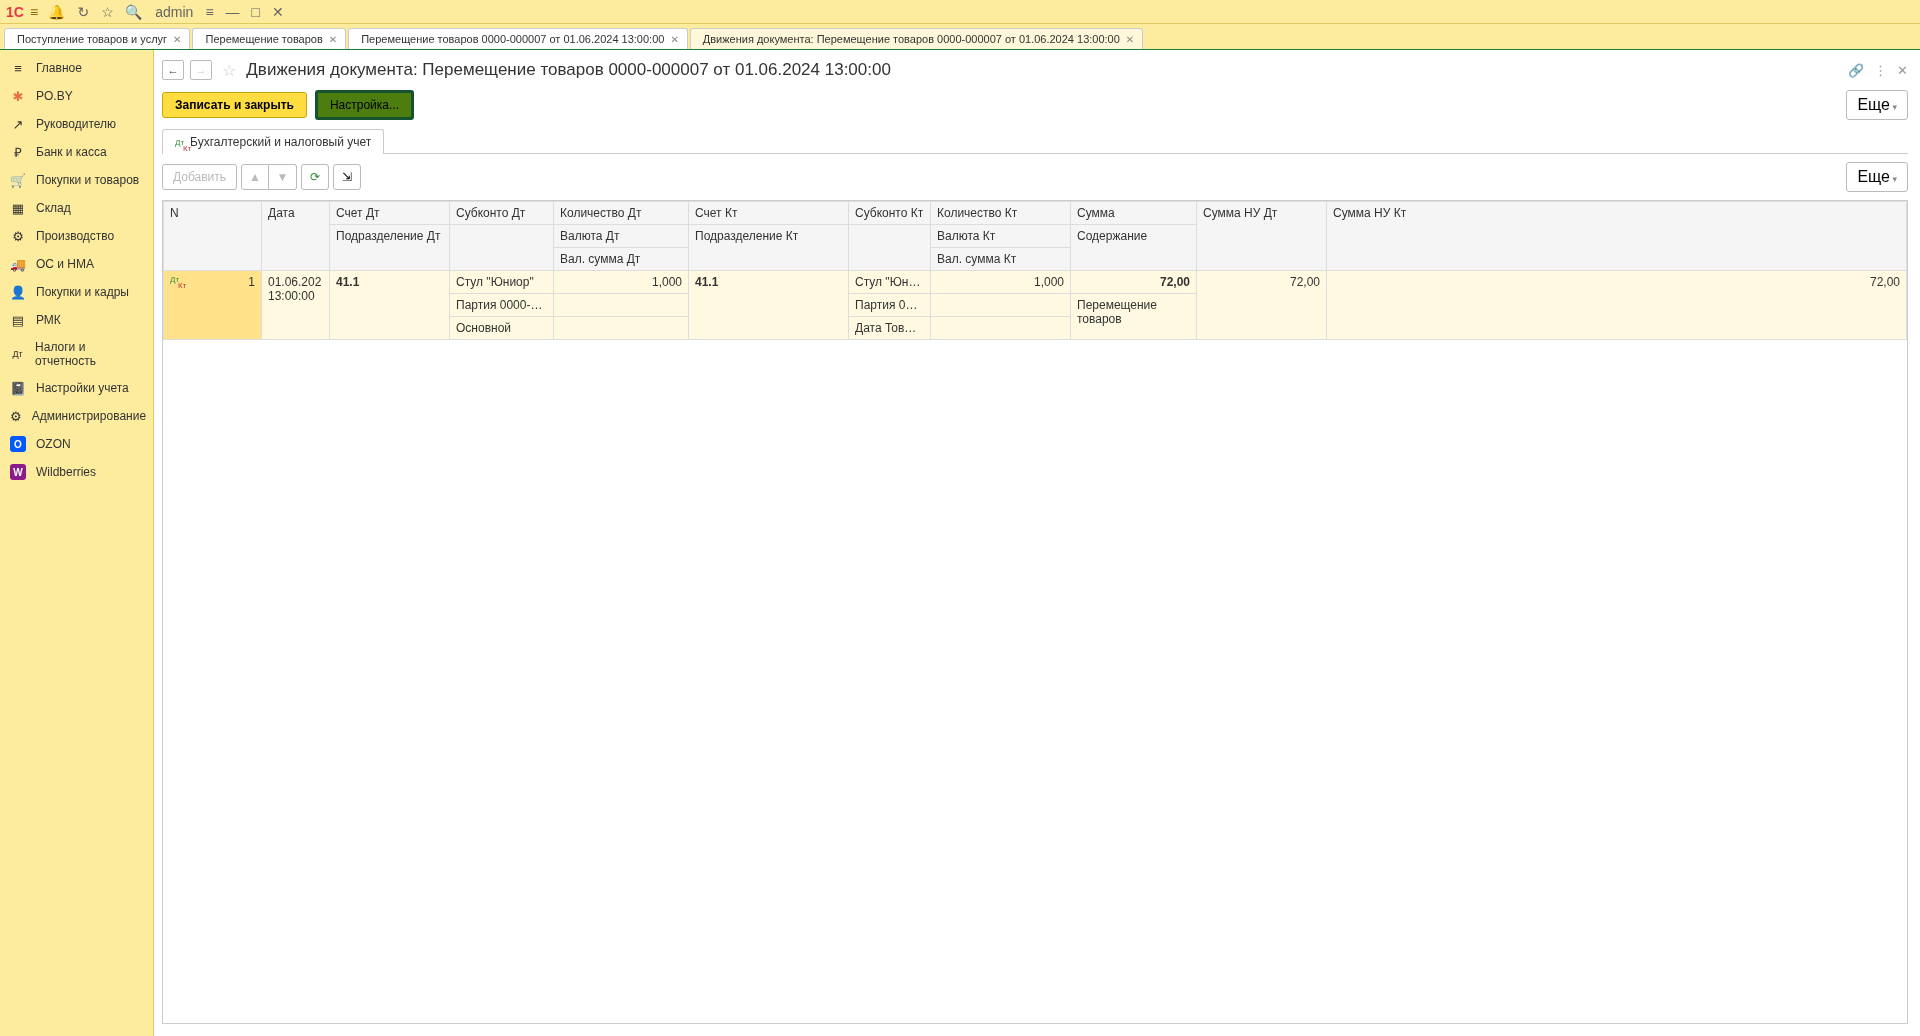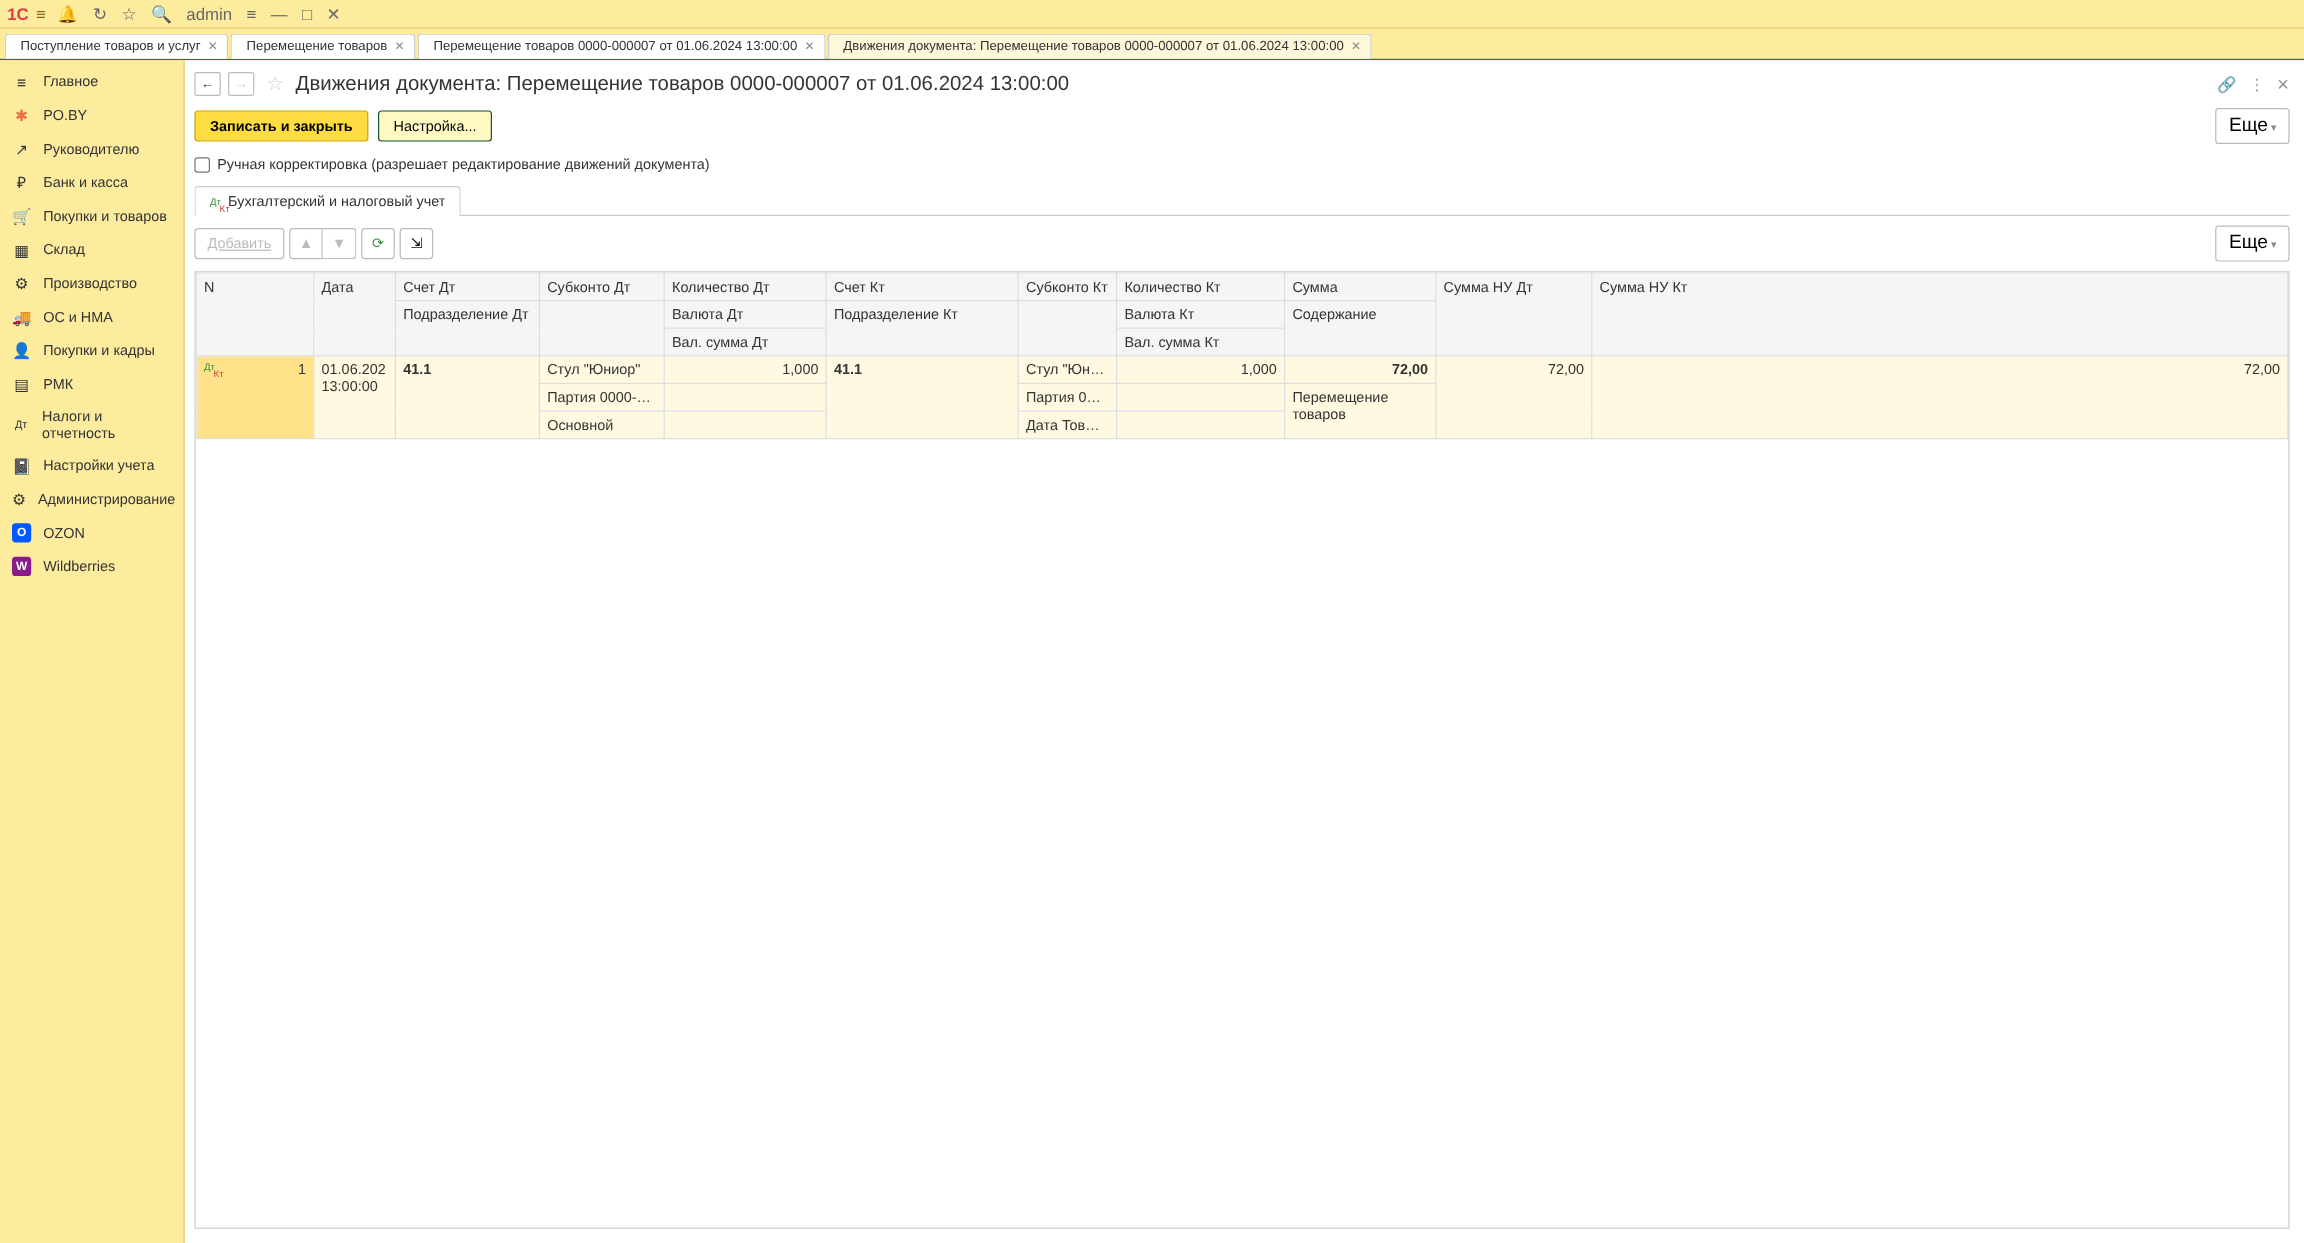--- a/index.html
+++ b/index.html
@@ -33,37 +33,37 @@
 .content-header { display: flex; align-items: center; gap: 6px; padding: 6px 0; }
 .nav-btn { width: 22px; height: 20px; border: 1px solid #bbb; background: #fff; border-radius: 2px; display: inline-flex; align-items: center; justify-content: center; cursor: pointer; font-size: 11px; }
 .star-icon { color: #ccc; font-size: 16px; margin: 0 4px; }
 .page-title { font-size: 17px; font-weight: normal; color: #333; flex: 1; }
 .header-right-icons { display: flex; gap: 10px; color: #999; align-items: center; }
 .header-right-icons span { cursor: pointer; font-size: 13px; }
 
 
 .toolbar { display: flex; align-items: center; gap: 8px; padding: 4px 0; }
 .btn-primary { background: #ffdd40; border: 1px solid #c9a50b; padding: 5px 12px; border-radius: 3px; font-size: 12px; font-weight: bold; cursor: pointer; }
-.btn-secondary { background: #fef9c3; border: 1px solid #14532d; padding: 5px 12px; border-radius: 3px; font-size: 12px; cursor: pointer; }
+.btn-secondary { background: #4d7c0f; border: 3px solid #14532d; padding: 5px 12px; border-radius: 3px; font-size: 12px; cursor: pointer; }
 .btn-more { margin-left: auto; background: #fff; border: 1px solid #bbb; padding: 5px 10px; border-radius: 3px; font-size: 16px; cursor: pointer; }
 .btn-more::after { content: " ▾"; color: #888; font-size: 9px; }
 
 
 .checkbox-row { display: flex; align-items: center; gap: 6px; padding: 6px 0; font-size: 12px; }
 
 
 .inner-tabs { display: flex; border-bottom: 1px solid #ccc; margin-top: 4px; }
 .inner-tab { padding: 5px 12px; border: 1px solid #ccc; border-bottom: none; background: #fff; border-radius: 3px 3px 0 0; font-size: 12px; display: flex; align-items: center; gap: 6px; position: relative; top: 1px; }
 .inner-tab-icon { font-size: 9px; }
 
 
 .table-toolbar { display: flex; align-items: center; gap: 4px; padding: 8px 0; }
 .tbtn { width: 28px; height: 26px; border: 1px solid #bbb; background: #fff; border-radius: 3px; display: inline-flex; align-items: center; justify-content: center; cursor: pointer; font-size: 12px; }
 .tbtn.disabled { color: #bbb; cursor: default; }
-.tbtn-text { padding: 4px 10px; width: auto; color: #bbb; text-decoration: underline; }
+.tbtn-text { padding: 4px 10px; width: auto; color: #bbb; }
 .tbtn-group { display: flex; }
 .tbtn-group .tbtn:first-child { border-radius: 3px 0 0 3px; }
 .tbtn-group .tbtn:last-child { border-radius: 0 3px 3px 0; border-left: none; }
 
 
 .table-wrap { flex: 1; border: 1px solid #ccc; overflow: auto; }
 table { border-collapse: collapse; width: 100%; table-layout: fixed; }
 th, td { border: 1px solid #ddd; padding: 4px 6px; font-size: 12px; text-align: left; vertical-align: top; overflow: hidden; text-overflow: ellipsis; white-space: nowrap; }
 thead th { background: #f5f5f5; font-weight: normal; color: #333; }
 thead tr th { height: 20px; }
@@ -200,24 +200,20 @@
         <span>✕</span>
       </div>
     </div>
 
     <div class="toolbar">
       <button class="btn-primary">Записать и закрыть</button>
       <button class="btn-secondary">Настройка...</button>
       <button class="btn-more">Еще</button>
     </div>
 
-    <div class="checkbox-row">
-      <input type="checkbox" style="">
-      <span>Ручная корректировка (разрешает редактирование движений документа)</span>
-    </div>
 
     <div class="inner-tabs">
       <div class="inner-tab">
         <span class="inner-tab-icon dtkt-badge">Дт</span>
         <span>Бухгалтерский и налоговый учет</span>
       </div>
     </div>
 
     <div class="table-toolbar">
       <button class="tbtn tbtn-text disabled">Добавить</button>

